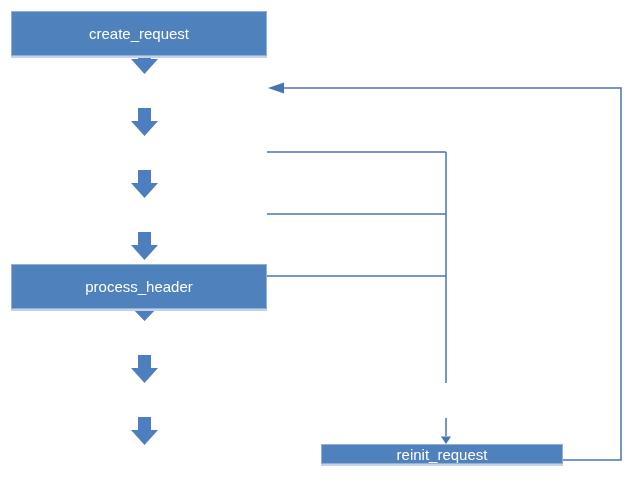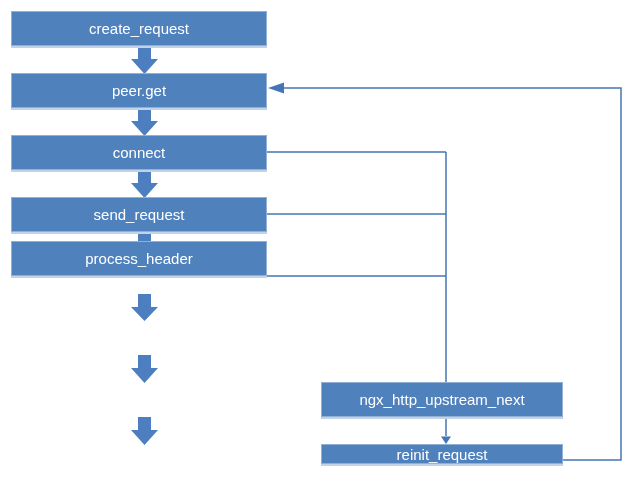--- a/index.html
+++ b/index.html
@@ -33,21 +33,21 @@
     display: flex;
     align-items: center;
     justify-content: center;
     text-align: center;
     white-space: nowrap;
     line-height: 1;
   }
   .node.main {
     left: 11px;
     width: 256px;
-    height: 35px;
+    height: 45px;
   }
   .node.side {
     left: 321px;
     width: 242px;
     height: 35px;
   }
 </style>
 </head>
 <body>
 
@@ -76,33 +76,21 @@
 
     <g fill="#4575b4">
       <polygon points="268,88 284,82.5 284,93.5"></polygon>
       <polygon points="446,444 441,436.5 451,436.5"></polygon>
     </g>
   </svg>
 
   <div class="node main" style="top:11px">
     <span>create_request</span>
   </div>
-  <div class="node main" style="top:73px">
-    <span>peer.get</span>
-  </div>
-  <div class="node main" style="top:135px">
-    <span>connect</span>
-  </div>
-  <div class="node main" style="top:197px">
-    <span>send_request</span>
-  </div>
-  <div class="node main" style="top:241px">
+  <div class="node main" style="top:264px">
     <span>process_header</span>
   </div>
 
-  <div class="node side" style="top:382px">
-    <span>ngx_http_upstream_next</span>
-  </div>
   <div class="node side" style="top:444px; height:20px">
     <span>reinit_request</span>
   </div>
 
 </div>
 
 </body></html>

